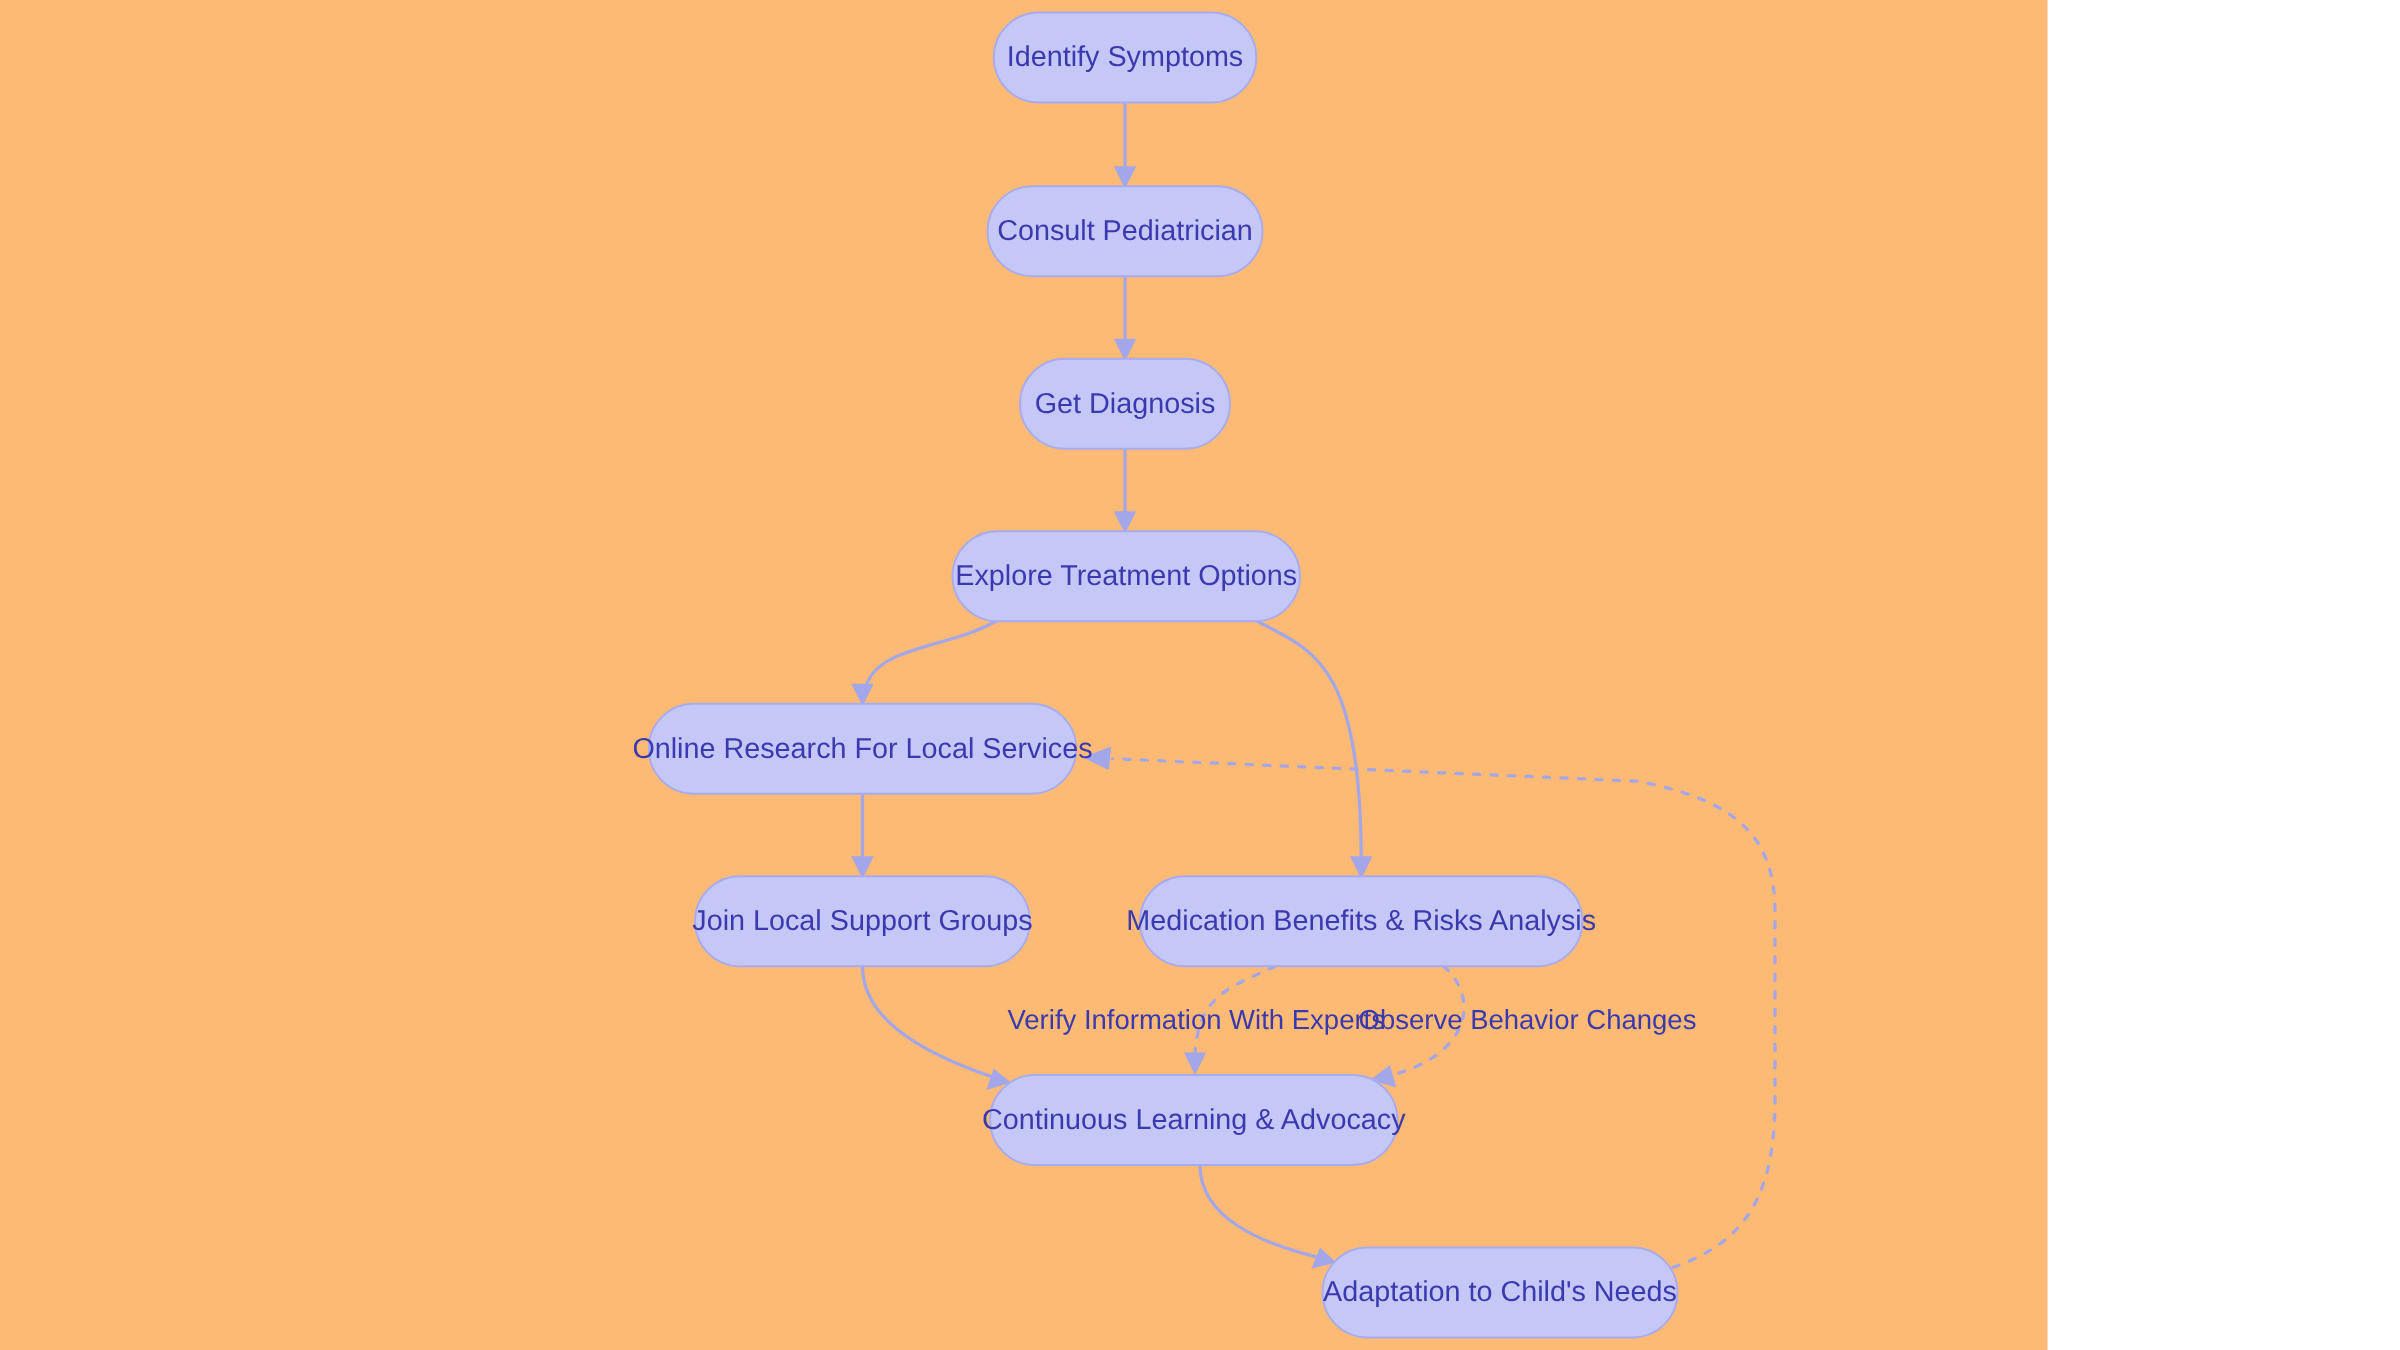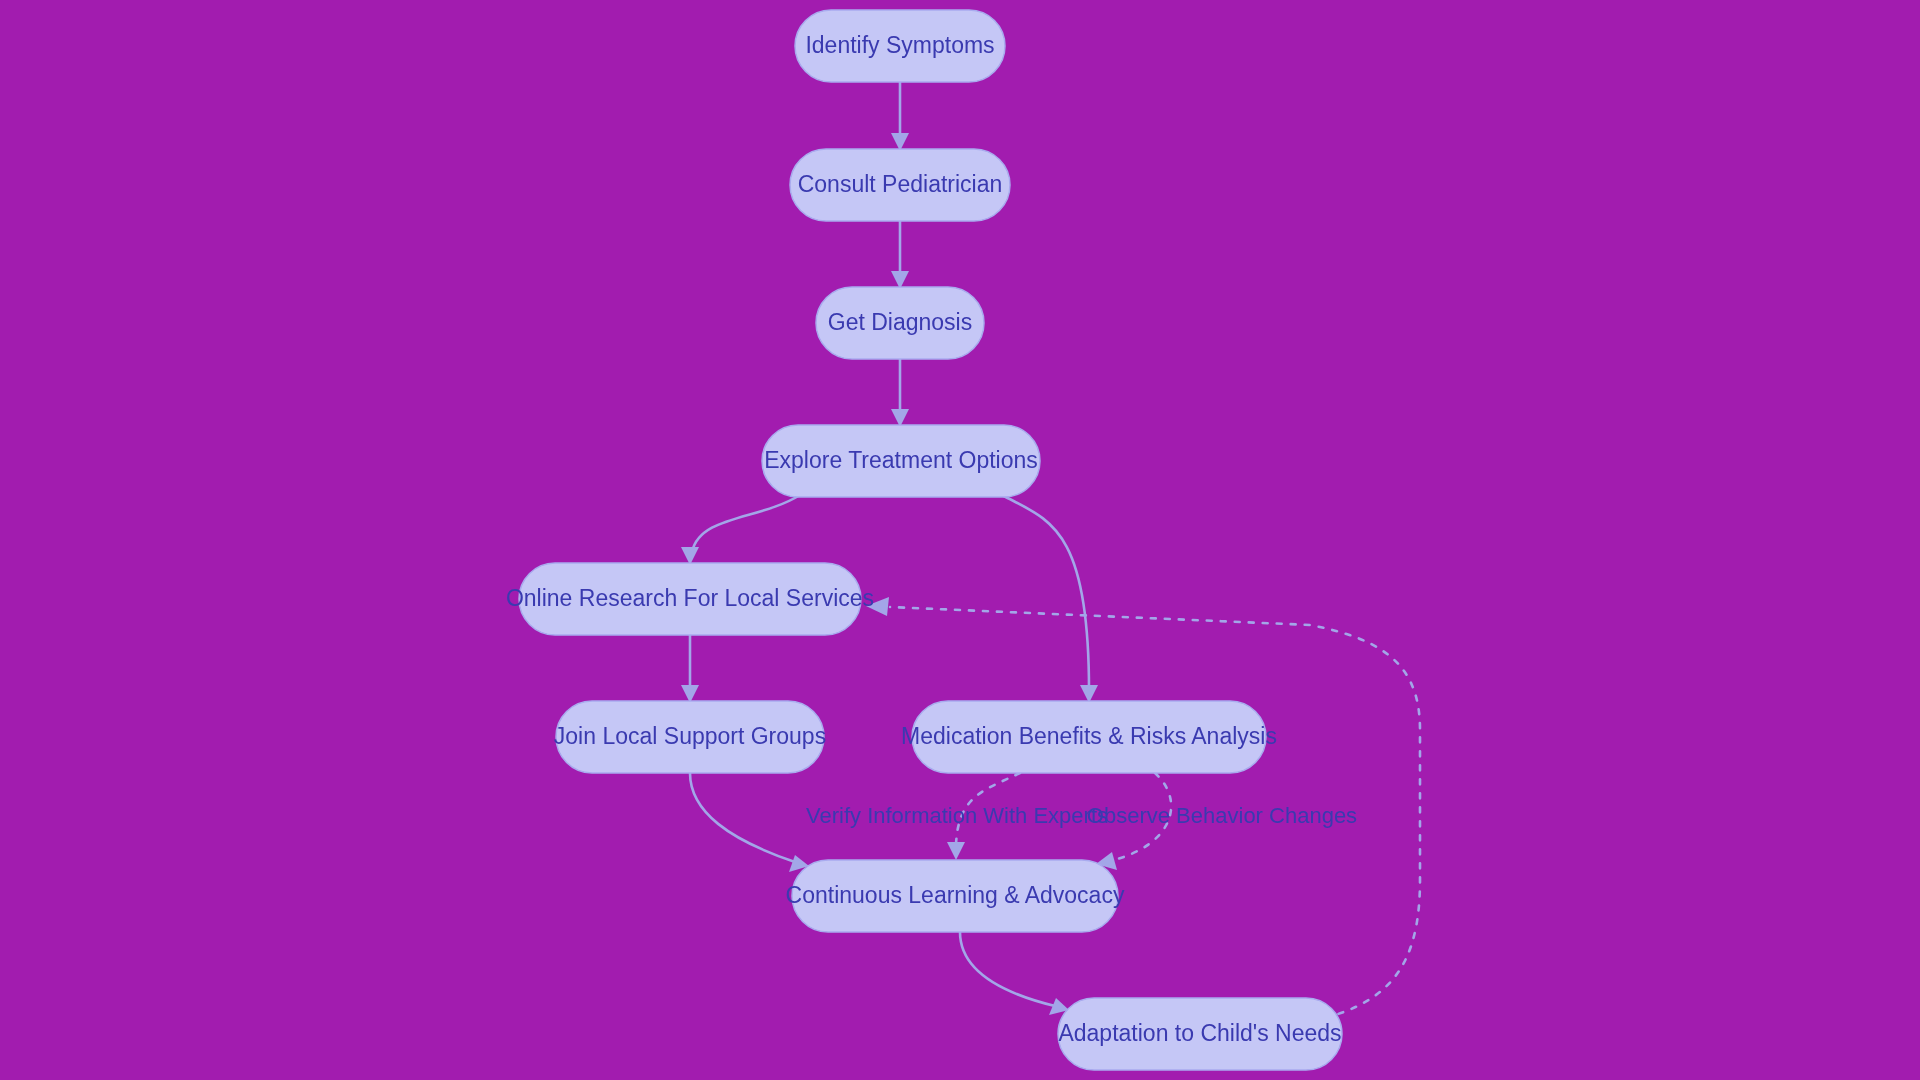--- a/index.html
+++ b/index.html
@@ -9,23 +9,23 @@
     background: #ffffff;
   }
   body {
     width: 1920px;
     height: 1080px;
     font-family: "Liberation Sans", sans-serif;
     overflow: hidden;
   }
   #diagram-root {
     position: relative;
-    width: 1920px;
+    width: 1638px;
     height: 1080px;
-    background: #a21caf;
+    background: #fdba74;
   }
   #flow-svg {
     position: absolute;
     top: 0;
     left: 0;
     width: 1920px;
     height: 1080px;
   }
   .node-shape {
     fill: #c5c7f6;

